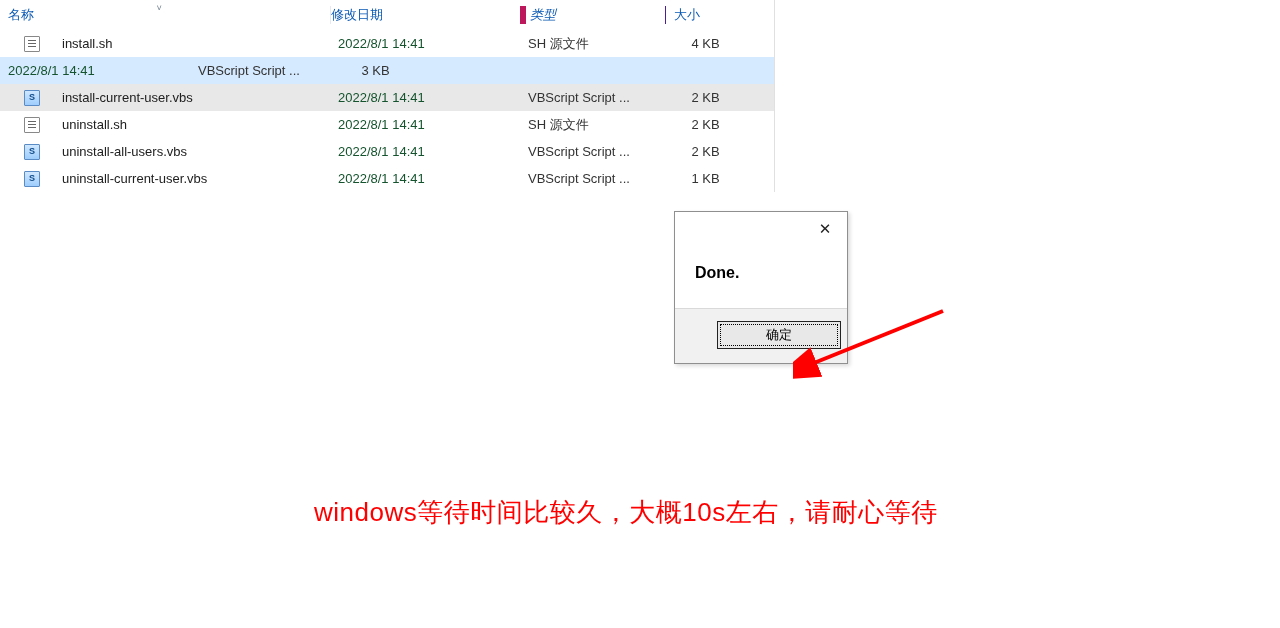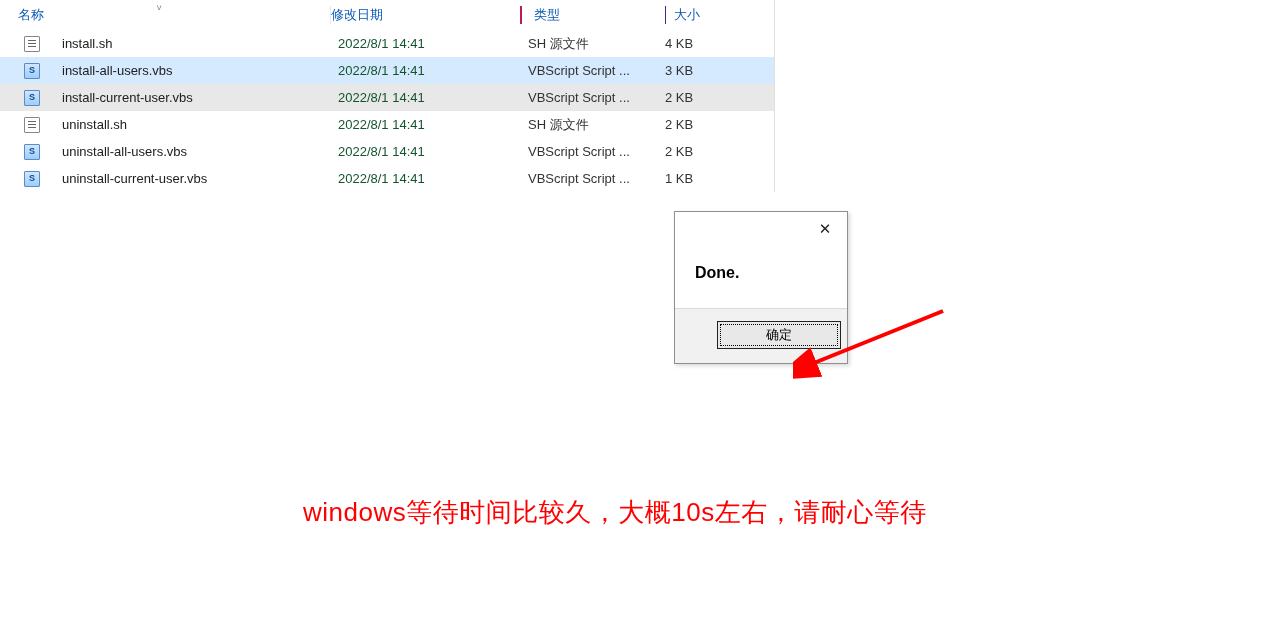--- a/index.html
+++ b/index.html
@@ -17,41 +17,41 @@
     border-right: 1px solid #e0e0e0;
   }
   .columns {
     display: flex;
     height: 30px;
     align-items: center;
     color: #0a59b3;
     font-size: 13px;
     user-select: none;
   }
-  .col-name   { width: 330px; padding-left: 18px; position:relative;font-family:Liberation Mono, monospace;}
+  .col-name   { width: 330px; padding-left: 8px; position:relative;font-family:Liberation Mono, monospace;}
   .col-date   { width: 190px; border-left:1px solid #e4e9f2;}
-  .col-type   { width: 145px; padding-left: 12px; border-left:2px solid #be185d;}
+  .col-type   { width: 145px; padding-left: 4px; border-left:6px solid #be185d;font-style:italic;}
   .col-size   { width: 95px;  padding-left: 8px; border-left:1px solid #4c1d95;}
   .col-sort {
     position:absolute; right:168px; top:-2px;
     font-size:9px; color:#6a7a8a;
   }
   .rows {}
   .row {
     display:flex;
     height:27px;
     align-items:center;
     color:#202020;
   }
   .row.selected { background:#d6eaff; }
   .row.hover    { background:#e8e8e8; }
   .c-name { width:330px; padding-left:24px; display:flex; align-items:center; gap:22px; }
   .c-date { width:190px; padding-left:8px; color:#14532d; }
   .c-type { width:145px; padding-left:8px; color:#333; }
-  .c-size { width:95px; text-align:left; padding-right:14px; color:#333; }
+  .c-size { width:95px; text-align:center; padding-right:14px; color:#333; }
   .ico {
     width:16px; height:16px; display:inline-flex;
     align-items:center; justify-content:center;
     font-size:12px;
   }
   .ico-sh  { background:#fff; border:1px solid #888; border-radius:1px; }
   .ico-sh::before{ content:""; width:8px;height:1px;background:#666;box-shadow:0 3px 0 #666,0 -3px 0 #666;}
   .ico-vbs { background:linear-gradient(#cfe7ff,#9ecdfd); border:1px solid #5a8bc4; border-radius:1px; position:relative;}
   .ico-vbs::after{content:"S"; position:absolute; font-size:9px; font-weight:bold; color:#134d89; left:4px; top:1px;}
 
@@ -99,21 +99,21 @@
   
   .arrow-svg{
     position:absolute;
     left:793px; top:305px;
     pointer-events:none;
   }
 
   
   .caption{
     position:absolute;
-    left:303px; top:495px;
+    left:314px; top:495px;
     color:#ff0000;
     font-size:26px;
     letter-spacing:0.5px;
   }
 </style>
 </head>
 <body>
 
 <div class="file-pane">
   <div class="columns">
@@ -129,24 +129,20 @@
       <div class="row">
         <div class="c-name">
           <span class="ico ico-sh"></span>
           <span>install.sh</span>
         </div>
         <div class="c-date">2022/8/1 14:41</div>
         <div class="c-type">SH 源文件</div>
         <div class="c-size">4 KB</div>
       </div>
       <div class="row selected">
-        <div class="c-name">
-          <span class="ico ico-vbs"></span>
-          <span>install-all-users.vbs</span>
-        </div>
         <div class="c-date">2022/8/1 14:41</div>
         <div class="c-type">VBScript Script ...</div>
         <div class="c-size">3 KB</div>
       </div>
       <div class="row hover">
         <div class="c-name">
           <span class="ico ico-vbs"></span>
           <span>install-current-user.vbs</span>
         </div>
         <div class="c-date">2022/8/1 14:41</div>

